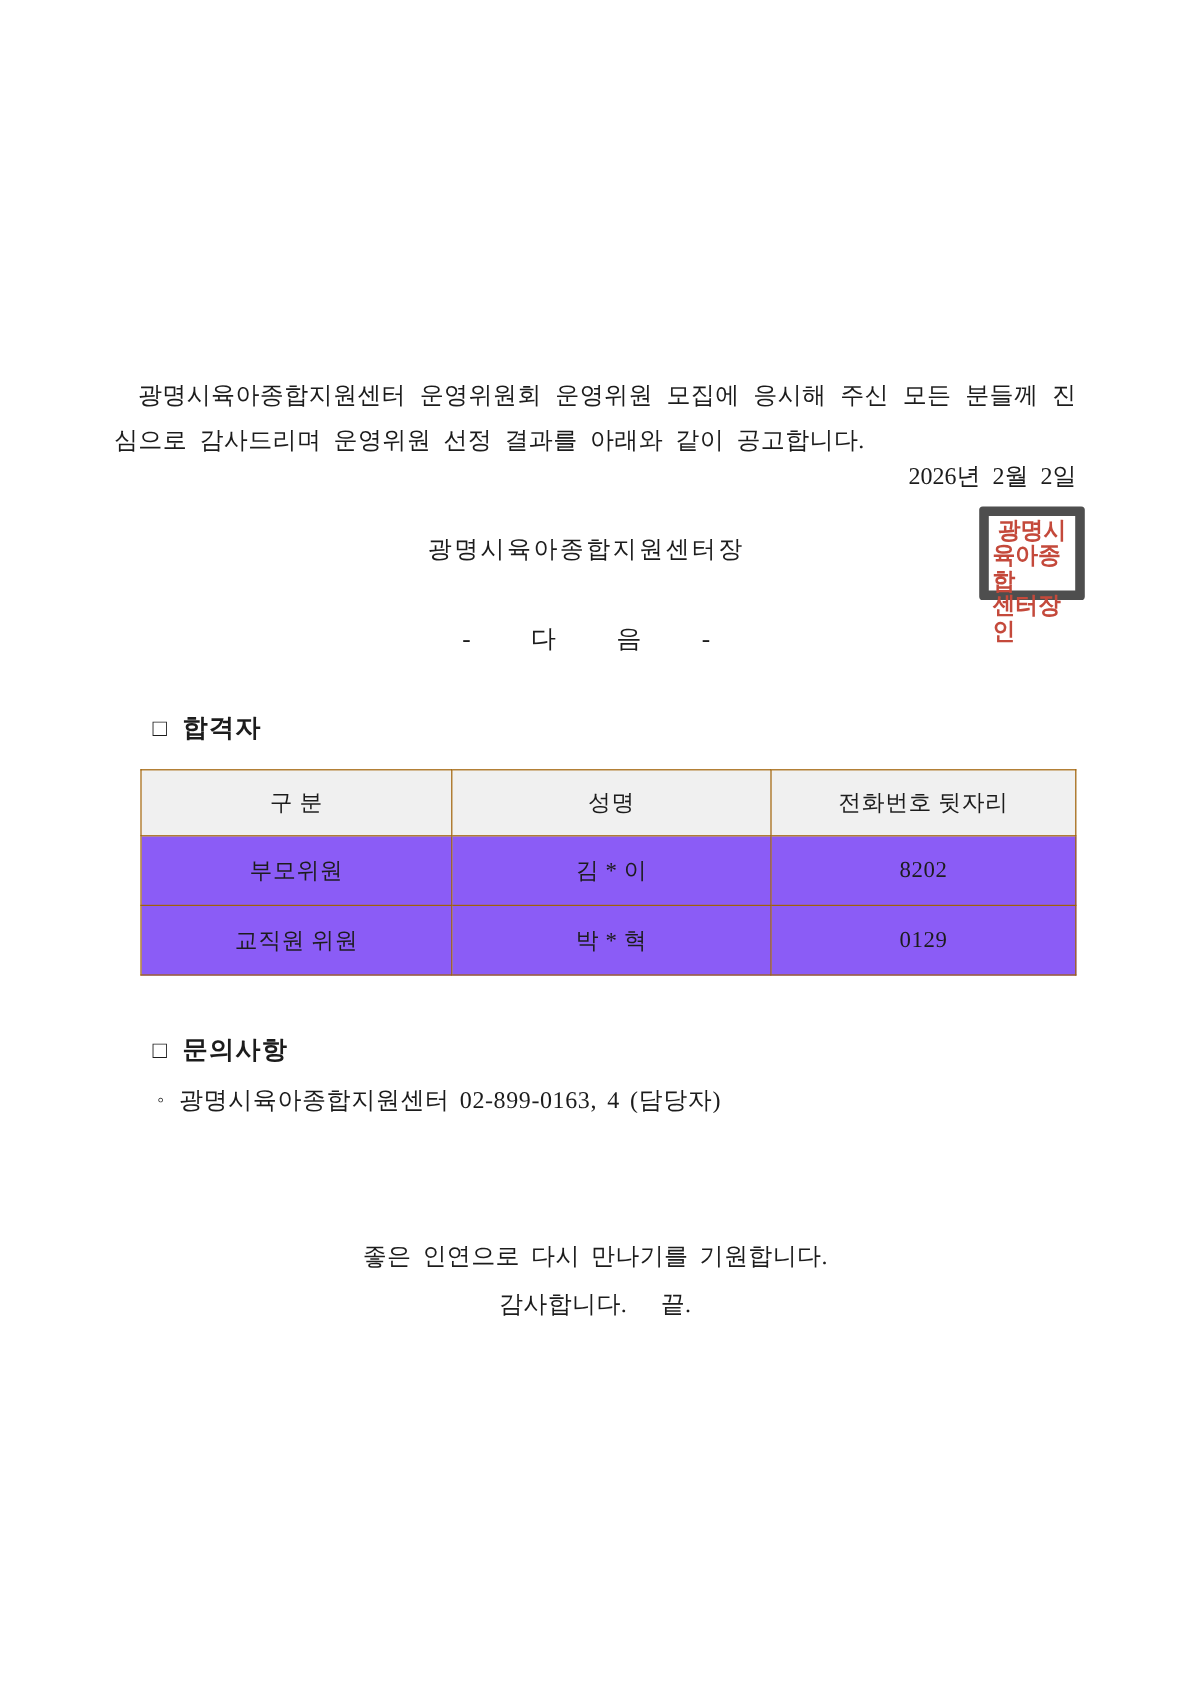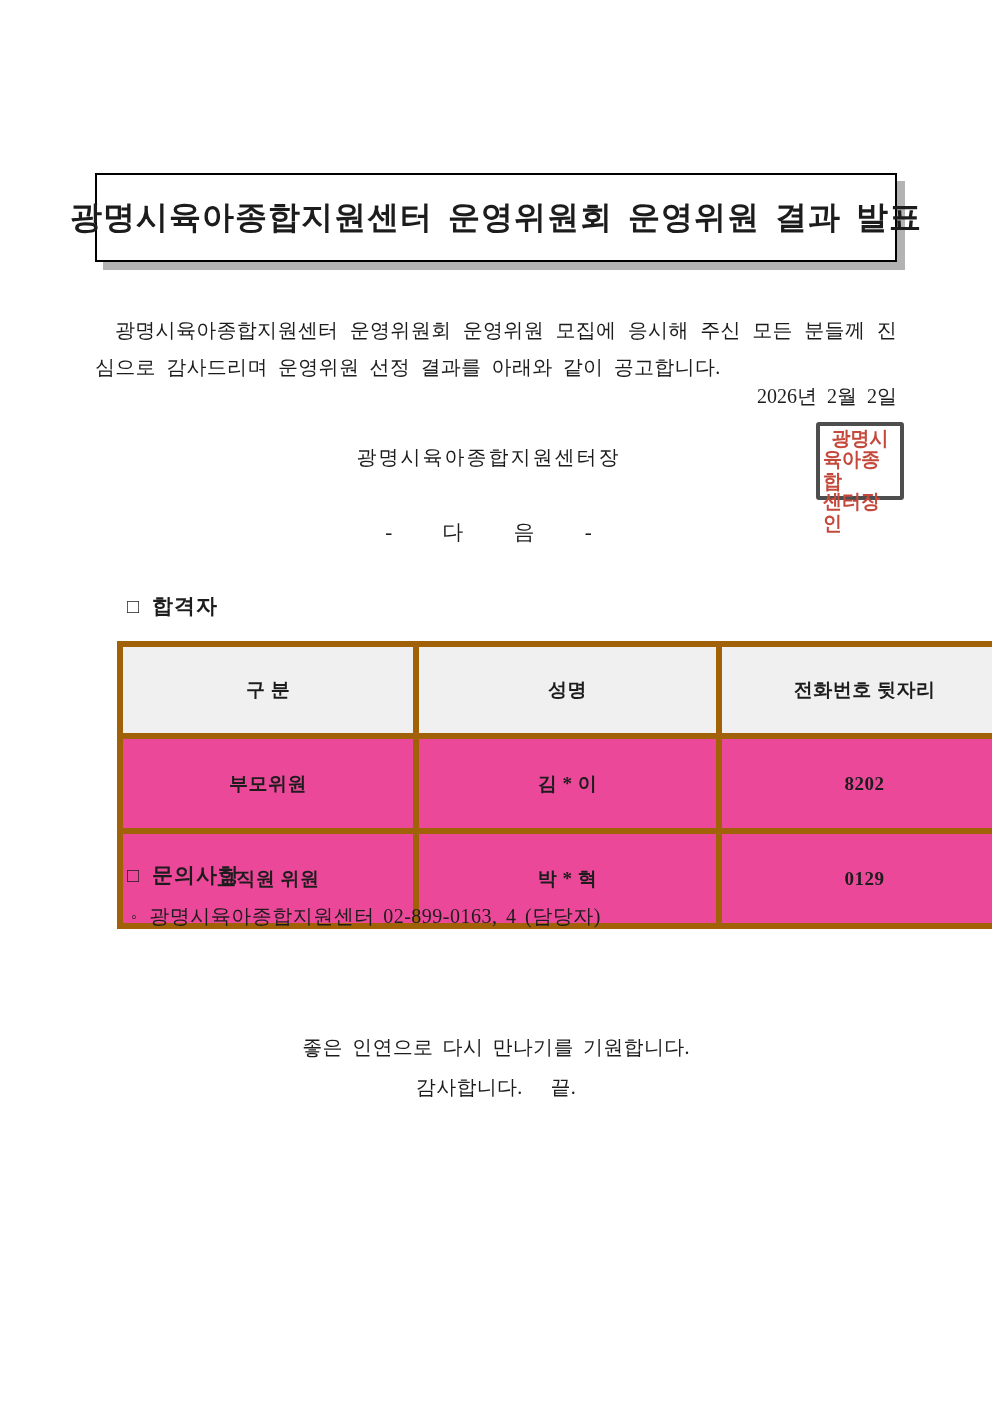--- a/index.html
+++ b/index.html
@@ -74,21 +74,21 @@
     font-size: 20px;
     letter-spacing: 2px;
   }
   .seal {
     position: absolute;
     left: 816px;
     top: 422px;
     width: 88px;
     height: 78px;
     box-sizing: border-box;
-    border: 4px solid #404040;
+    border: 8px solid #404040;
     border-radius: 3px;
     color: #bf3a2b;
     display: flex;
     flex-direction: column;
     justify-content: space-around;
     padding: 2px 3px;
     font-weight: bold;
     opacity: 0.92;
     z-index: 3;
   }
@@ -133,35 +133,35 @@
   
   .pass-table {
     position: absolute;
     left: 117px;
     top: 641px;
     width: 776px;
     border-collapse: collapse;
     table-layout: fixed;
   }
   .pass-table th, .pass-table td {
-    border: 6px solid #a16207;
+    border: 1px solid #a16207;
     text-align: center;
     vertical-align: middle;
     font-size: 19px;
-    font-weight: bold;
+    font-weight: normal;
     letter-spacing: 0.5px;
-    padding: 16px;
+    padding: 0;
   }
   .pass-table th {
     background: #f0f0f0;
     height: 54px;
   }
   .pass-table td {
     height: 57px;
-    background: #ec4899;
+    background: #8b5cf6;
   }
   .pass-table .col-category { width: 258px; }
   .pass-table .col-name { width: 265px; }
   .pass-table .col-phone { width: 253px; }
 
   
   .inquiry-line {
     position: absolute;
     left: 131px;
     top: 903px;
@@ -189,23 +189,20 @@
   }
   .closing .closing-line {
     white-space: pre-wrap;
   }
 </style>
 </head>
 <body>
 
 <div class="page">
 
-  <div class="title-box">
-    <span class="title-text">광명시육아종합지원센터 운영위원회 운영위원 결과 발표</span>
-  </div>
 
   <p class="intro">광명시육아종합지원센터 운영위원회 운영위원 모집에 응시해 주신 모든 분들께 진심으로 감사드리며 운영위원 선정 결과를 아래와 같이 공고합니다.</p>
 
   <div class="date-line">2026년 2월 2일</div>
 
   <div class="signature-line">광명시육아종합지원센터장</div>
 
   <div class="seal">
     <div class="seal-row">광명시</div>
     <div class="seal-row">육아종합</div>

